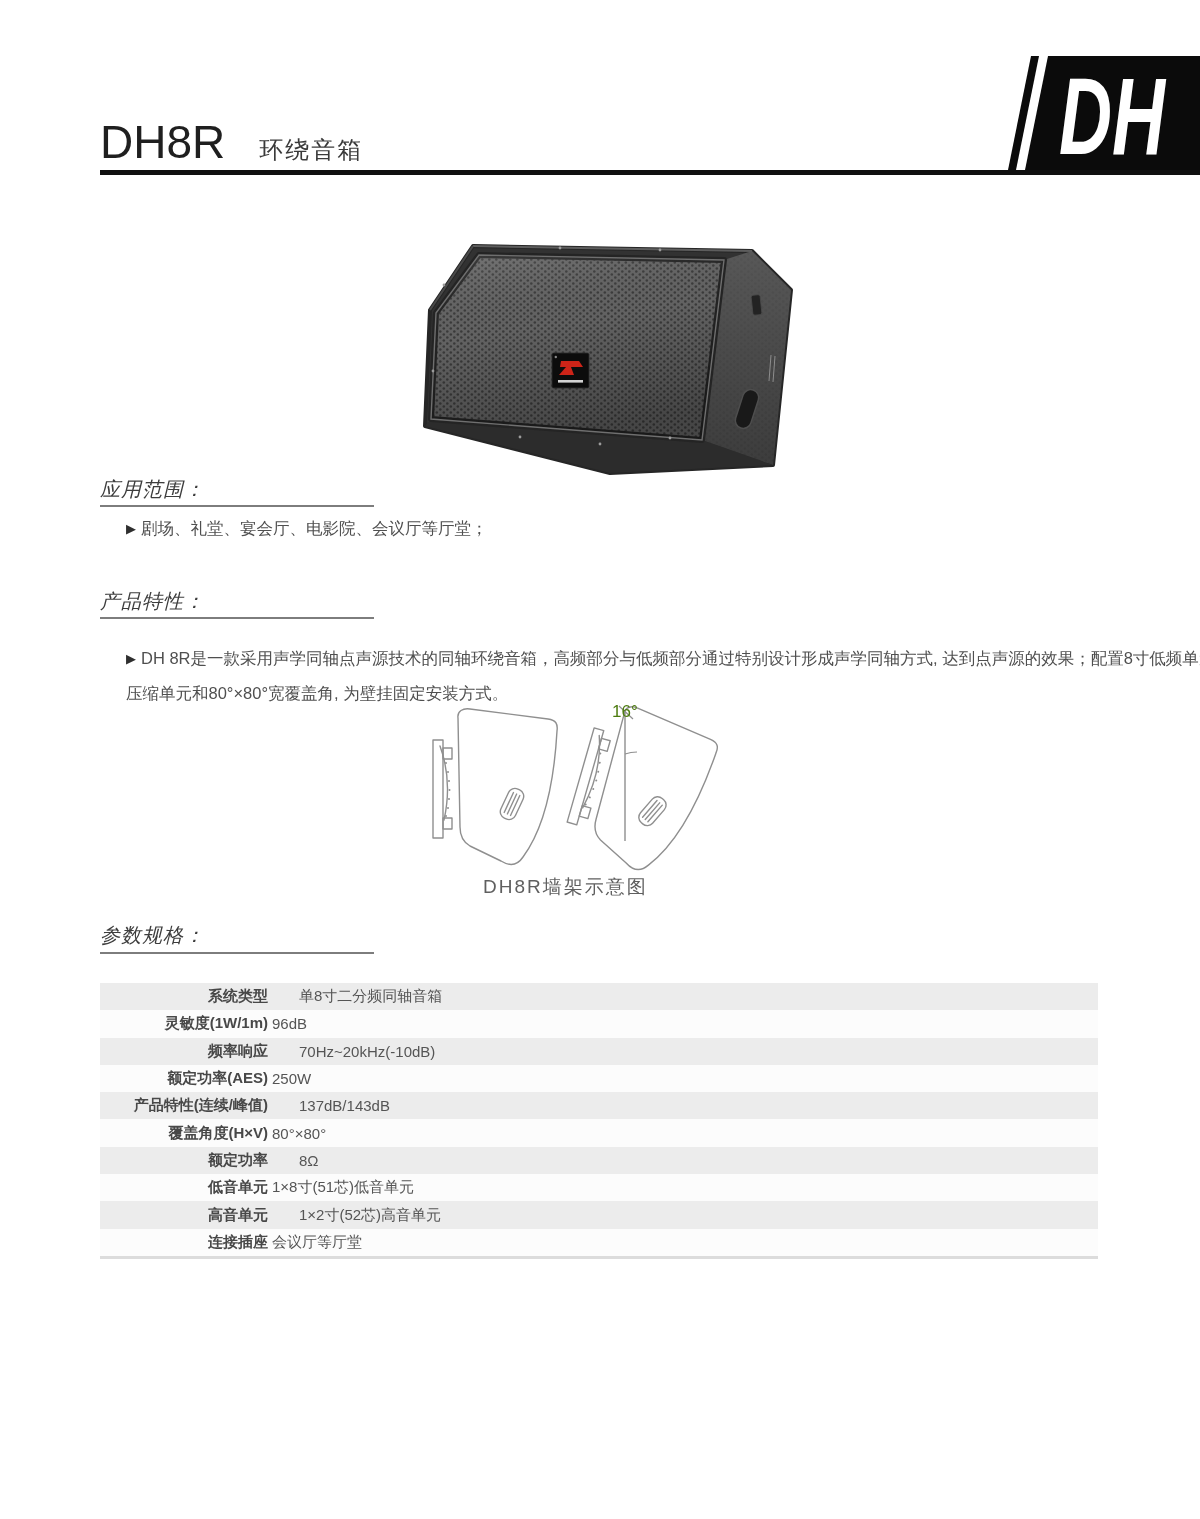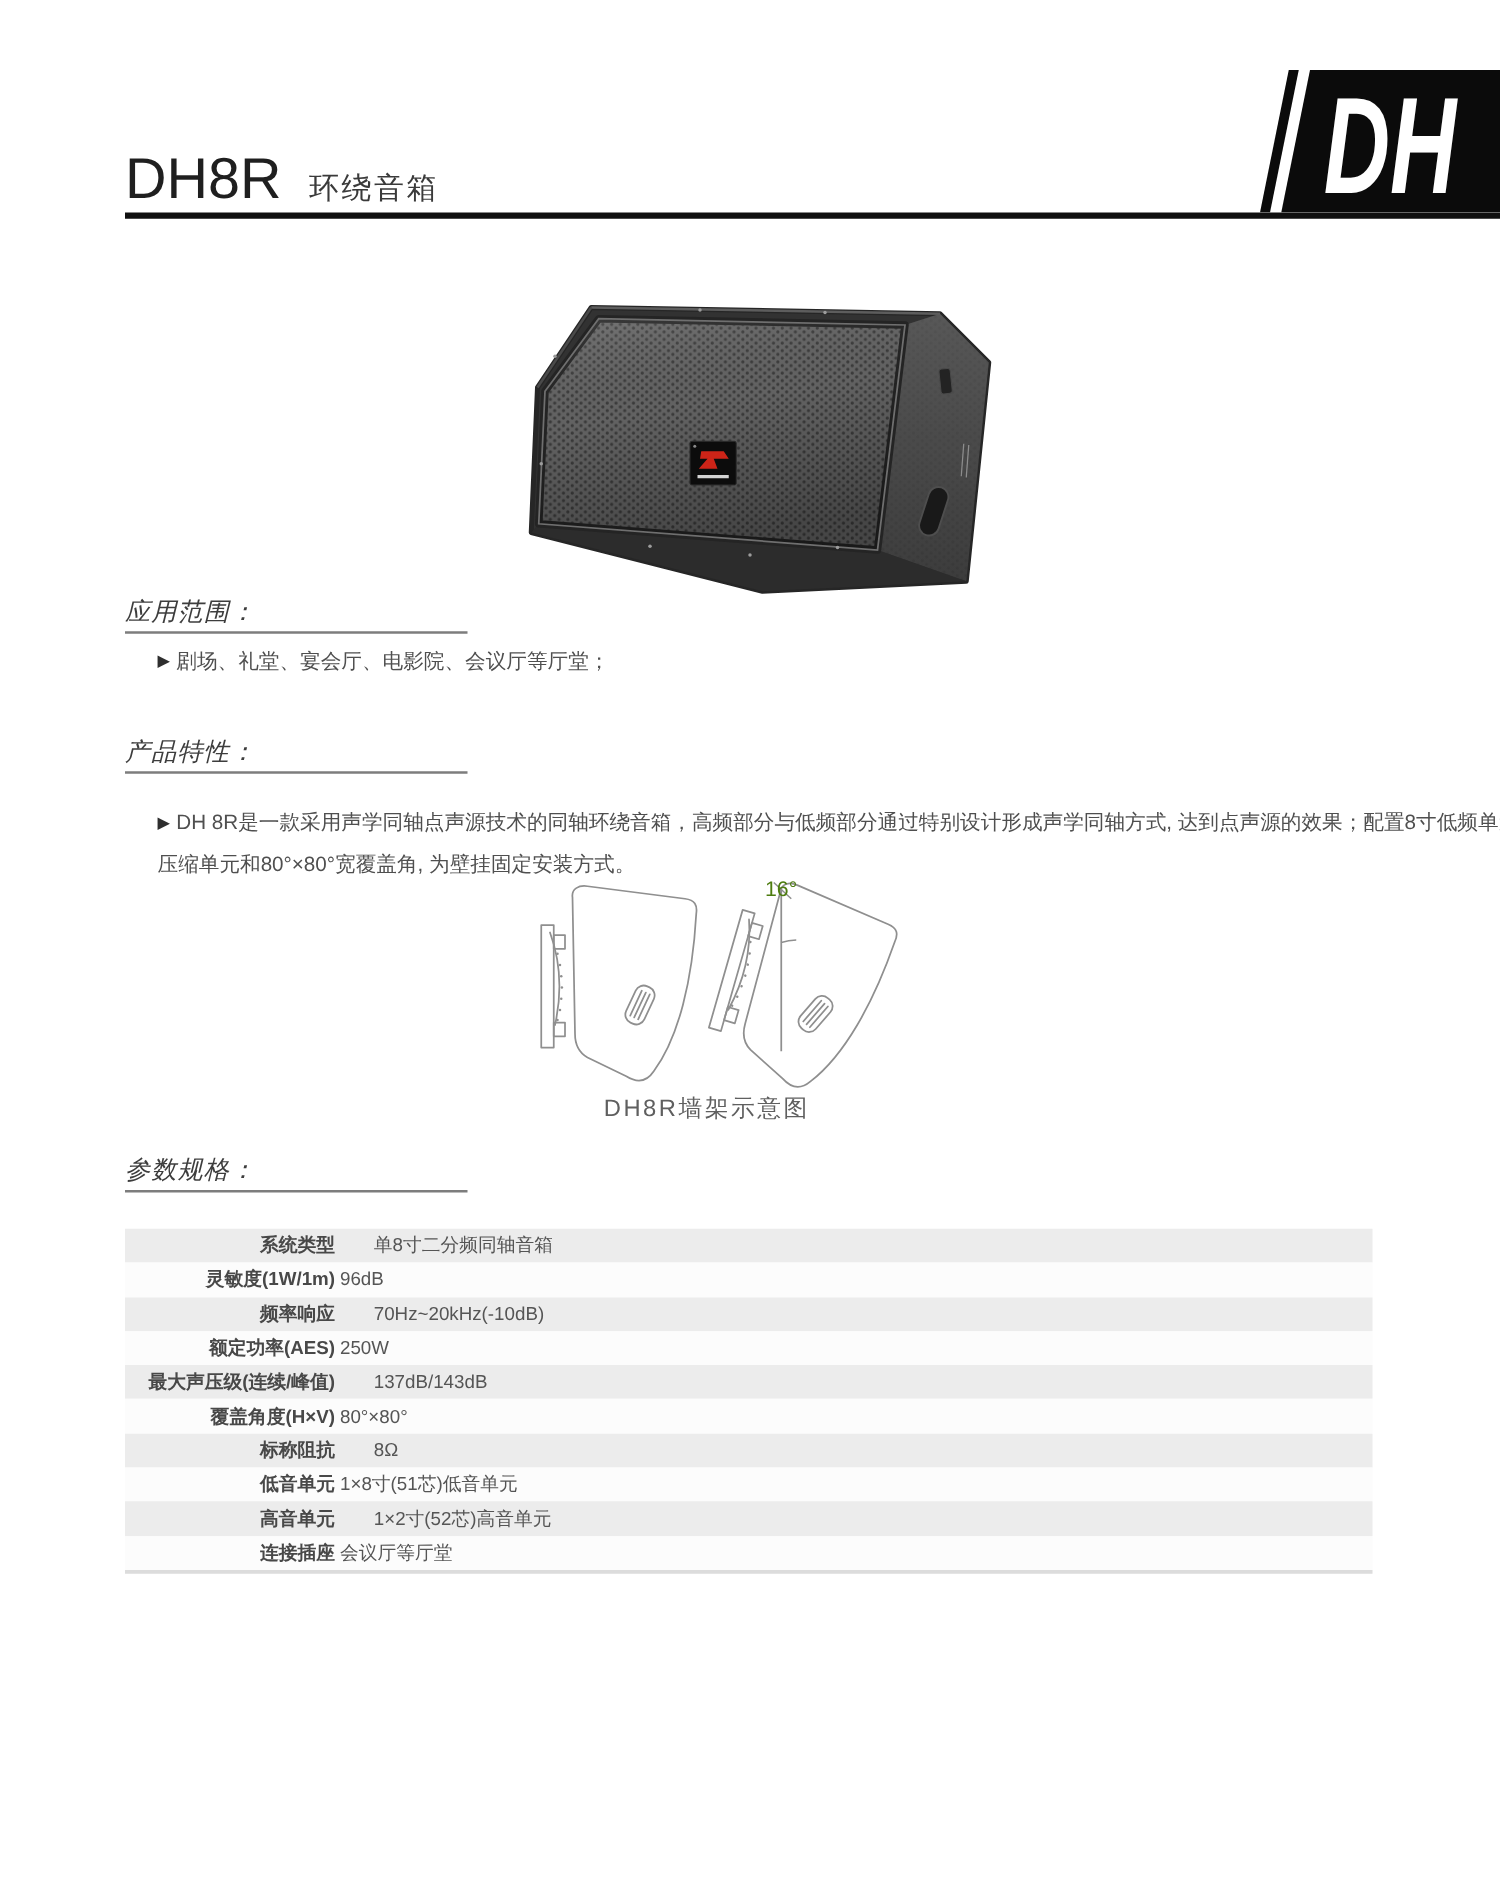--- a/index.html
+++ b/index.html
@@ -3,21 +3,21 @@
 <meta charset="utf-8">
 <style>
   html,body{margin:0;padding:0;background:#ffffff;}
   .page{
     position:relative;width:1200px;height:1519px;background:#ffffff;overflow:hidden;
     font-family:"Liberation Sans","DejaVu Sans",sans-serif;color:#333;border-radius:14px;
   }
   
   .title-row{position:absolute;left:100px;top:118px;display:flex;align-items:baseline;}
   .model{font-size:46px;line-height:48px;color:#1f1f1f;letter-spacing:0;}
-  .category{font-size:24px;color:#3a3a3a;margin-left:22px;letter-spacing:2px;}
+  .category{font-size:24px;color:#3a3a3a;margin-left:34px;letter-spacing:2px;}
   .rule{position:absolute;left:100px;top:170px;width:1100px;height:5px;background:#101010;}
   .logo{position:absolute;left:995px;top:54px;width:205px;height:116px;}
   
   .sec-title{position:absolute;left:100px;font-size:20px;color:#3d3d3d;letter-spacing:1px;font-style:italic;}
   .sec-underline{position:absolute;left:100px;width:274px;height:2px;background:#7d7d7d;}
   .bullet{color:#2e2e2e;font-size:13px;margin-right:5px;vertical-align:1px;}
   .body-text{font-size:16.5px;color:#4f4f4f;white-space:nowrap;margin-left:26px;}
   .app-text{position:absolute;left:100px;top:518px;}
   .para{position:absolute;left:100px;top:641px;line-height:34px;}
   .para .line{white-space:nowrap;}
@@ -165,29 +165,29 @@
     </div>
     <div class="spec-row alt">
       <div class="spec-label">频率响应</div>
       <div class="spec-value">70Hz~20kHz(-10dB)</div>
     </div>
     <div class="spec-row">
       <div class="spec-label">额定功率(AES)</div>
       <div class="spec-value">250W</div>
     </div>
     <div class="spec-row alt">
-      <div class="spec-label">最大声压级(连续/峰值)</div>
+      <div class="spec-label">产品特性(连续/峰值)</div>
       <div class="spec-value">137dB/143dB</div>
     </div>
     <div class="spec-row">
       <div class="spec-label">覆盖角度(H×V)</div>
       <div class="spec-value">80°×80°</div>
     </div>
     <div class="spec-row alt">
-      <div class="spec-label">标称阻抗</div>
+      <div class="spec-label">额定功率</div>
       <div class="spec-value">8Ω</div>
     </div>
     <div class="spec-row">
       <div class="spec-label">低音单元</div>
       <div class="spec-value">1×8寸(51芯)低音单元</div>
     </div>
     <div class="spec-row alt">
       <div class="spec-label">高音单元</div>
       <div class="spec-value">1×2寸(52芯)高音单元</div>
     </div>

